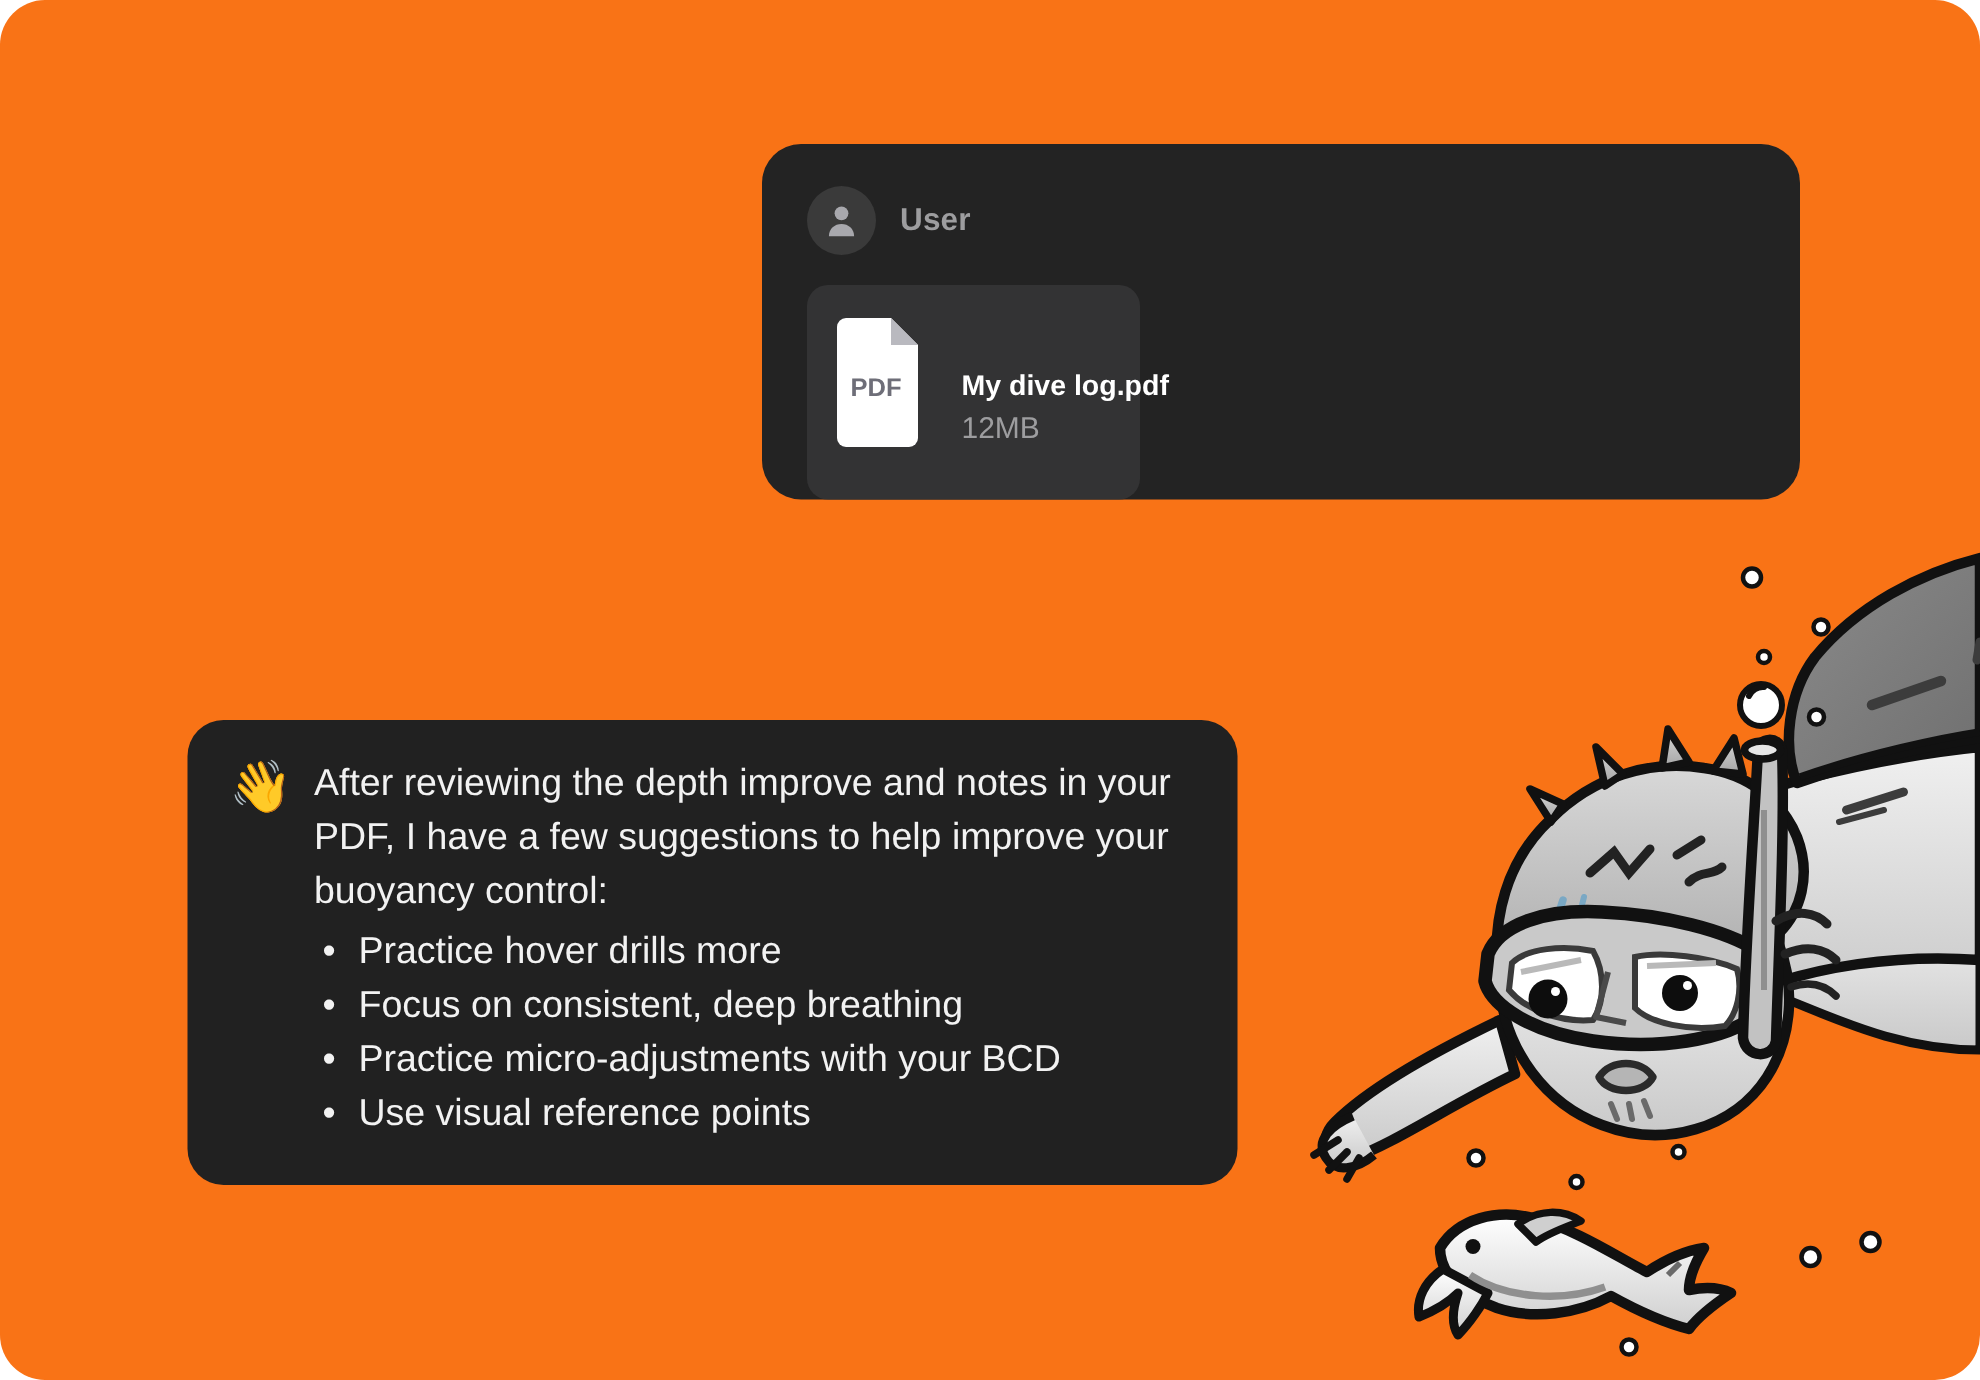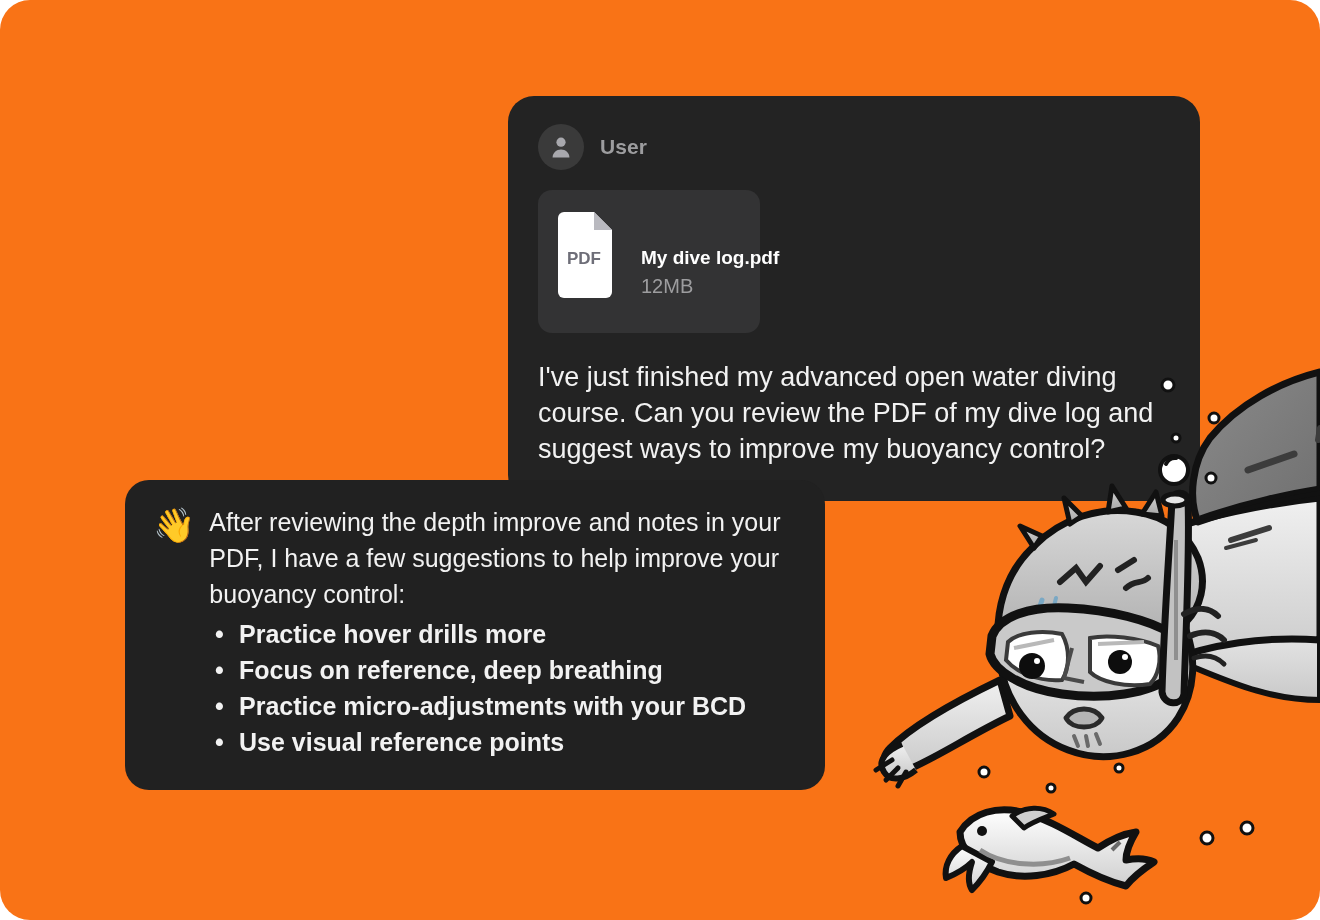--- a/index.html
+++ b/index.html
@@ -131,21 +131,20 @@
   .asst-intro {
     color: #f2f2f2;
     font-size: 25px;
     line-height: 36px;
     flex: 1 1 auto;
   }
   .asst-list {
     list-style: none;
     margin: 4px 0 0 0;
     padding: 0 0 0 62px;
-    font-weight: bold;
   }
   .asst-list li {
     color: #f2f2f2;
     font-size: 25px;
     line-height: 36px;
     position: relative;
     padding-left: 24px;
   }
   .asst-list li::before {
     content: "•";
@@ -181,31 +180,30 @@
           <path d="M36 0 l18 18 h-18 z" fill="#b9b9bf"></path>
           <text x="26" y="52" font-family="Liberation Sans, sans-serif" font-size="17" font-weight="bold" fill="#6e6e78" text-anchor="middle">PDF</text>
         </svg>
       </div>
       <div class="att-meta">
         <span class="att-name">My dive log.pdf</span>
         <span class="att-size">12MB</span>
       </div>
     </div>
 
-    <div class="user-text">I've just finished my advanced open water diving course. Can you review the PDF of my dive log and suggest ways to improve my buoyancy control?</div>
   </div>
 
   <div id="assistant-bubble">
     <div class="asst-row">
       <span class="wave-emoji">👋</span>
       <span class="asst-intro">After reviewing the depth improve and notes in your PDF, I have a few suggestions to help improve your buoyancy control:</span>
     </div>
     <ul class="asst-list">
       <li>Practice hover drills more</li>
-      <li>Focus on reference, deep breathing</li>
+      <li>Focus on consistent, deep breathing</li>
       <li>Practice micro-adjustments with your BCD</li>
       <li>Use visual reference points</li>
     </ul>
   </div>
 
   <svg id="illustration" viewBox="0 0 1320 920" width="1320" height="920">
     <defs>
       <linearGradient id="skinG" x1="0" y1="0" x2="0" y2="1">
         <stop offset="0%" stop-color="#f0f0f0"></stop>
         <stop offset="100%" stop-color="#c9c9c9"></stop>

